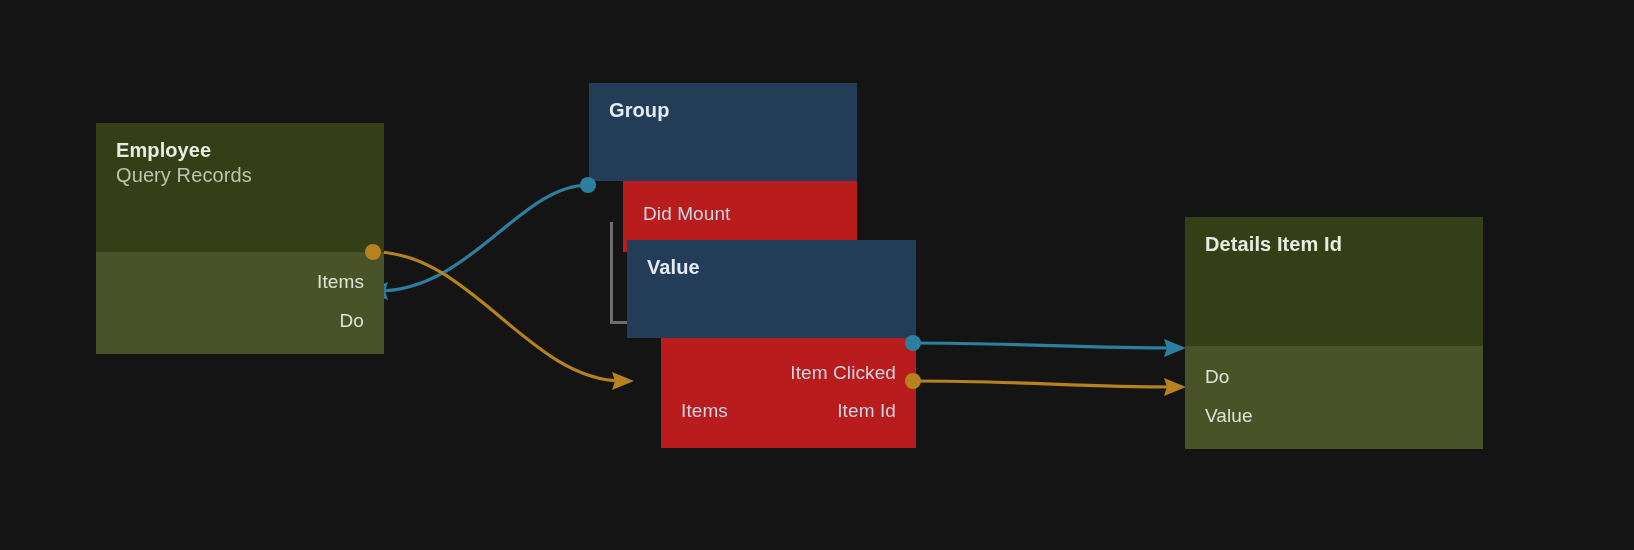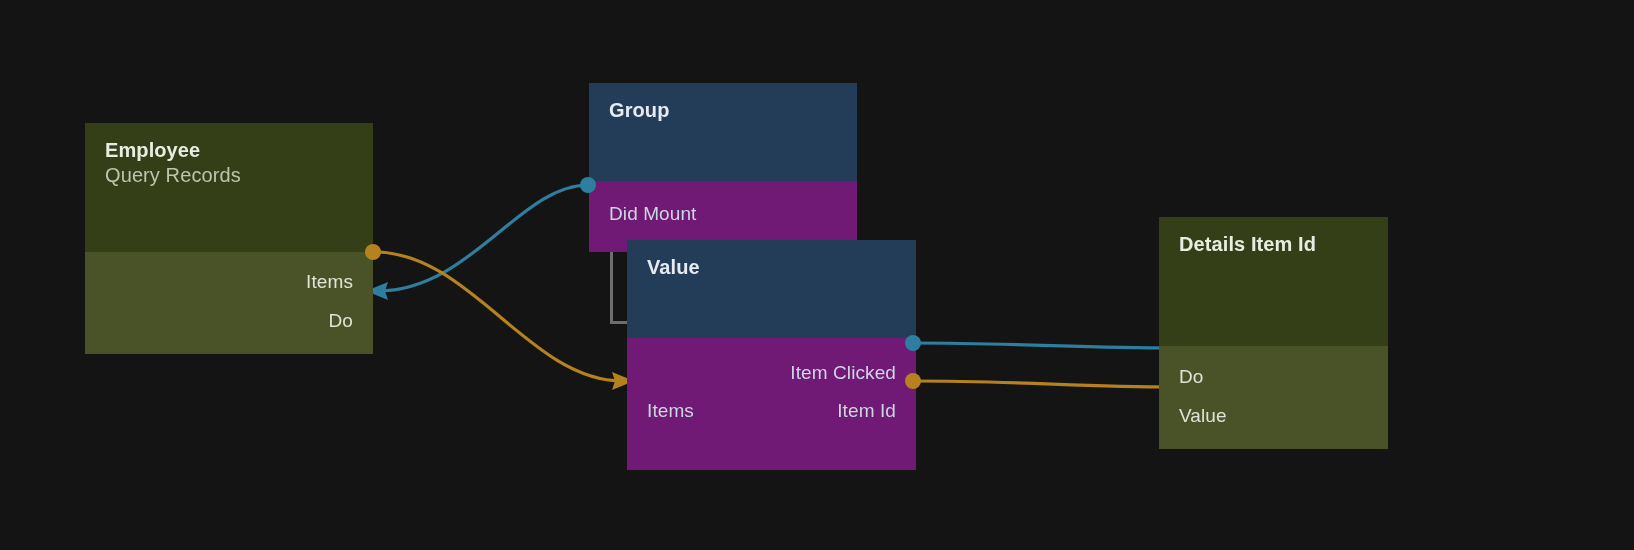--- a/index.html
+++ b/index.html
@@ -24,21 +24,21 @@
 
   
   .green .hdr{background:#343f18;}
   .green .body{background:#4a5327;}
   .green .title{color:#e9ece0;}
   .green .subtitle{color:#bdc4ad;}
   .green .port-row{color:#dfe3d6;}
 
   
   .blue .hdr{background:#233c58;}
-  .blue .body{background:#701a75;}
+  .blue .body{background:#b91c1c;margin-left:34px;}
   .blue .title{color:#e6ebf2;}
   .blue .port-row{color:#ccd5e2;}
 
   .dot{position:absolute;border-radius:50%;}
 </style>
 </head>
 <body style="background: rgb(20, 20, 20);">
 
 <div id="canvas">
 
@@ -62,21 +62,21 @@
       <path d="M 913 343 C 1020 343, 1080 348, 1174 348" stroke="#2c7f9e" stroke-width="3.2" fill="none"></path>
       <polygon points="1186,348 1164,339 1167,348 1164,357" fill="#2c7f9e"></polygon>
     </g>
 
     <g>
       <path d="M 913 381 C 1020 381, 1080 387, 1174 387" stroke="#b5821f" stroke-width="3.2" fill="none"></path>
       <polygon points="1186,387 1164,378 1167,387 1164,396" fill="#b5821f"></polygon>
     </g>
   </svg>
 
-  <div class="node green" style="left:85px;top:123px;width:288px;height:201px;">
+  <div class="node green" style="left:96px;top:123px;width:288px;height:201px;">
     <div class="hdr" style="height:99px;">
       <div class="title">Employee</div>
       <div class="subtitle">Query Records</div>
     </div>
     <div class="body" style="height:102px;">
       <div class="port-row right" style="top:19px;">Items</div>
       <div class="port-row right" style="top:58px;">Do</div>
     </div>
   </div>
 
@@ -90,31 +90,31 @@
       <div class="port-row left" style="top:22px;">Did Mount</div>
     </div>
   </div>
 
   <div class="dot" style="left:580px;top:177px;width:16px;height:16px;background:#2c7f9e;"></div>
 
   <div class="node blue" style="left:627px;top:240px;width:289px;height:178px;">
     <div class="hdr" style="height:68px;">
       <div class="title">Value</div>
     </div>
-    <div class="body" style="height:132px;">
+    <div class="body" style="height:110px;">
       <div class="port-row right" style="top:24px;">Item Clicked</div>
       <div class="port-row left" style="top:62px;">Items</div>
       <div class="port-row right" style="top:62px;">Item Id</div>
     </div>
   </div>
 
   <div class="dot" style="left:905px;top:335px;width:16px;height:16px;background:#2c7f9e;"></div>
   <div class="dot" style="left:905px;top:373px;width:16px;height:16px;background:#b5821f;"></div>
 
-  <div class="node green" style="left:1159px;top:217px;width:229px;height:202px;">
+  <div class="node green" style="left:1185px;top:217px;width:298px;height:202px;">
     <div class="hdr" style="height:99px;">
       <div class="title">Details Item Id</div>
     </div>
     <div class="body" style="height:103px;">
       <div class="port-row left" style="top:20px;">Do</div>
       <div class="port-row left" style="top:59px;">Value</div>
     </div>
   </div>
 
 </div>

